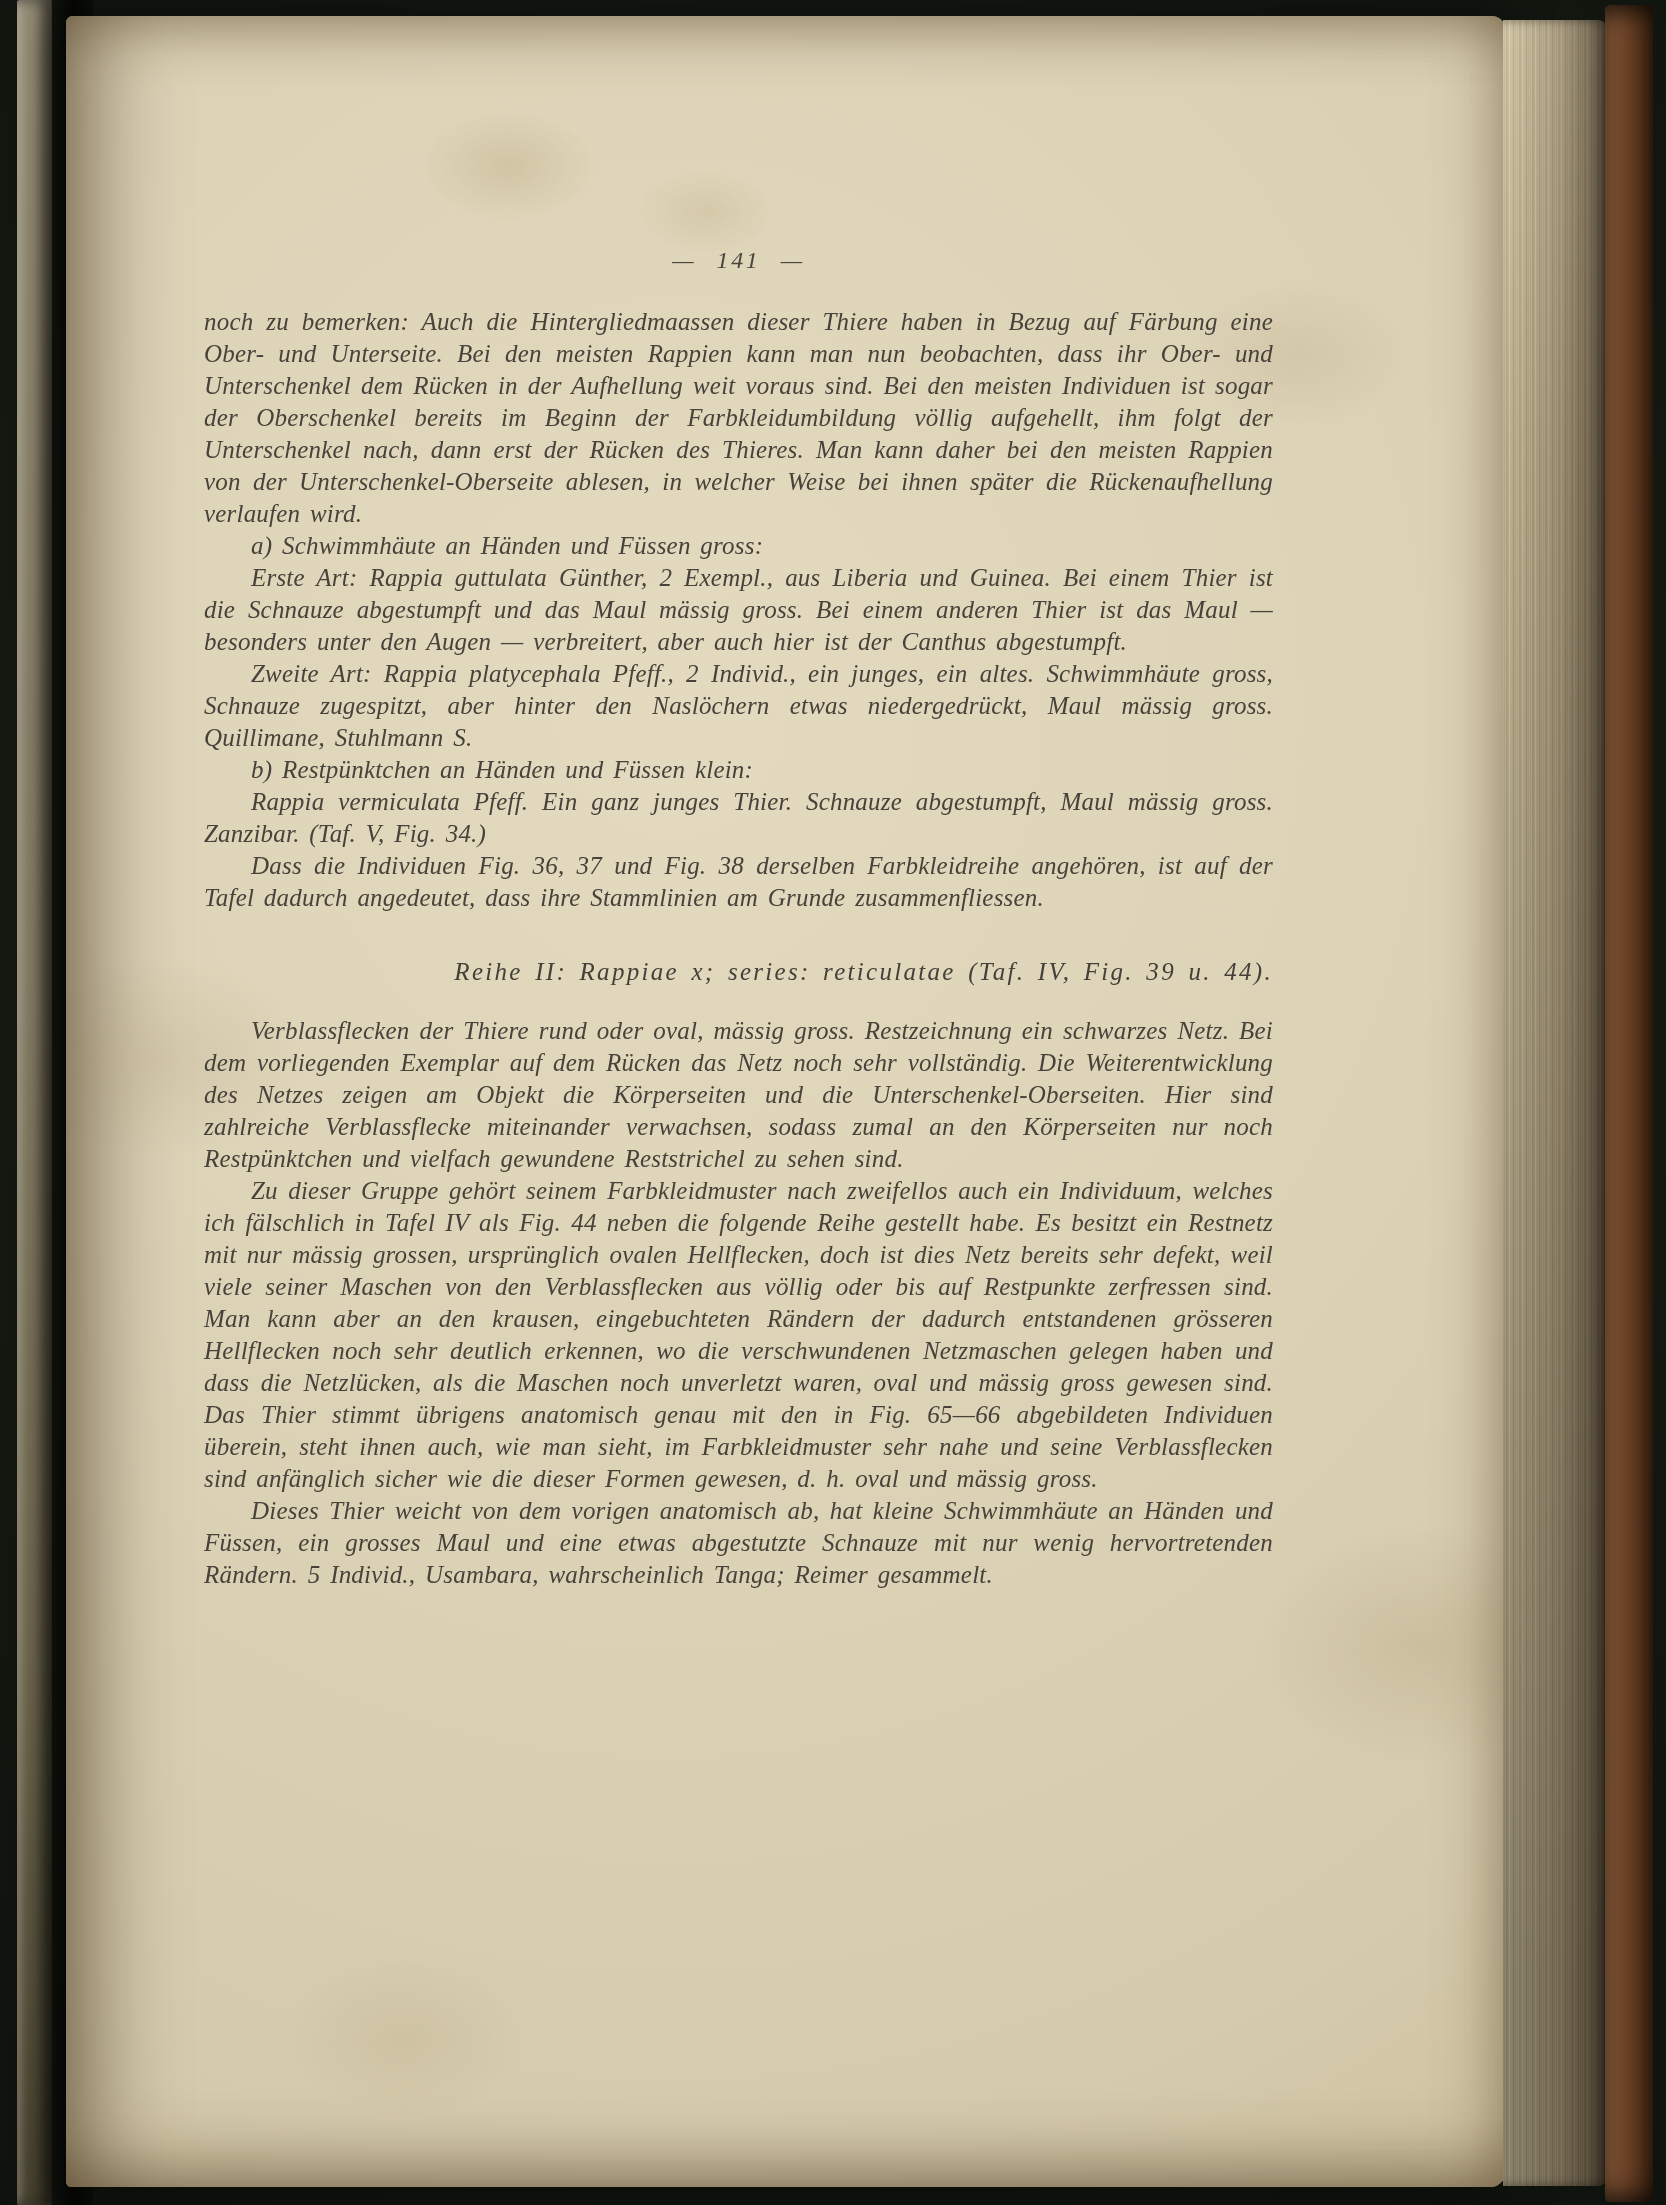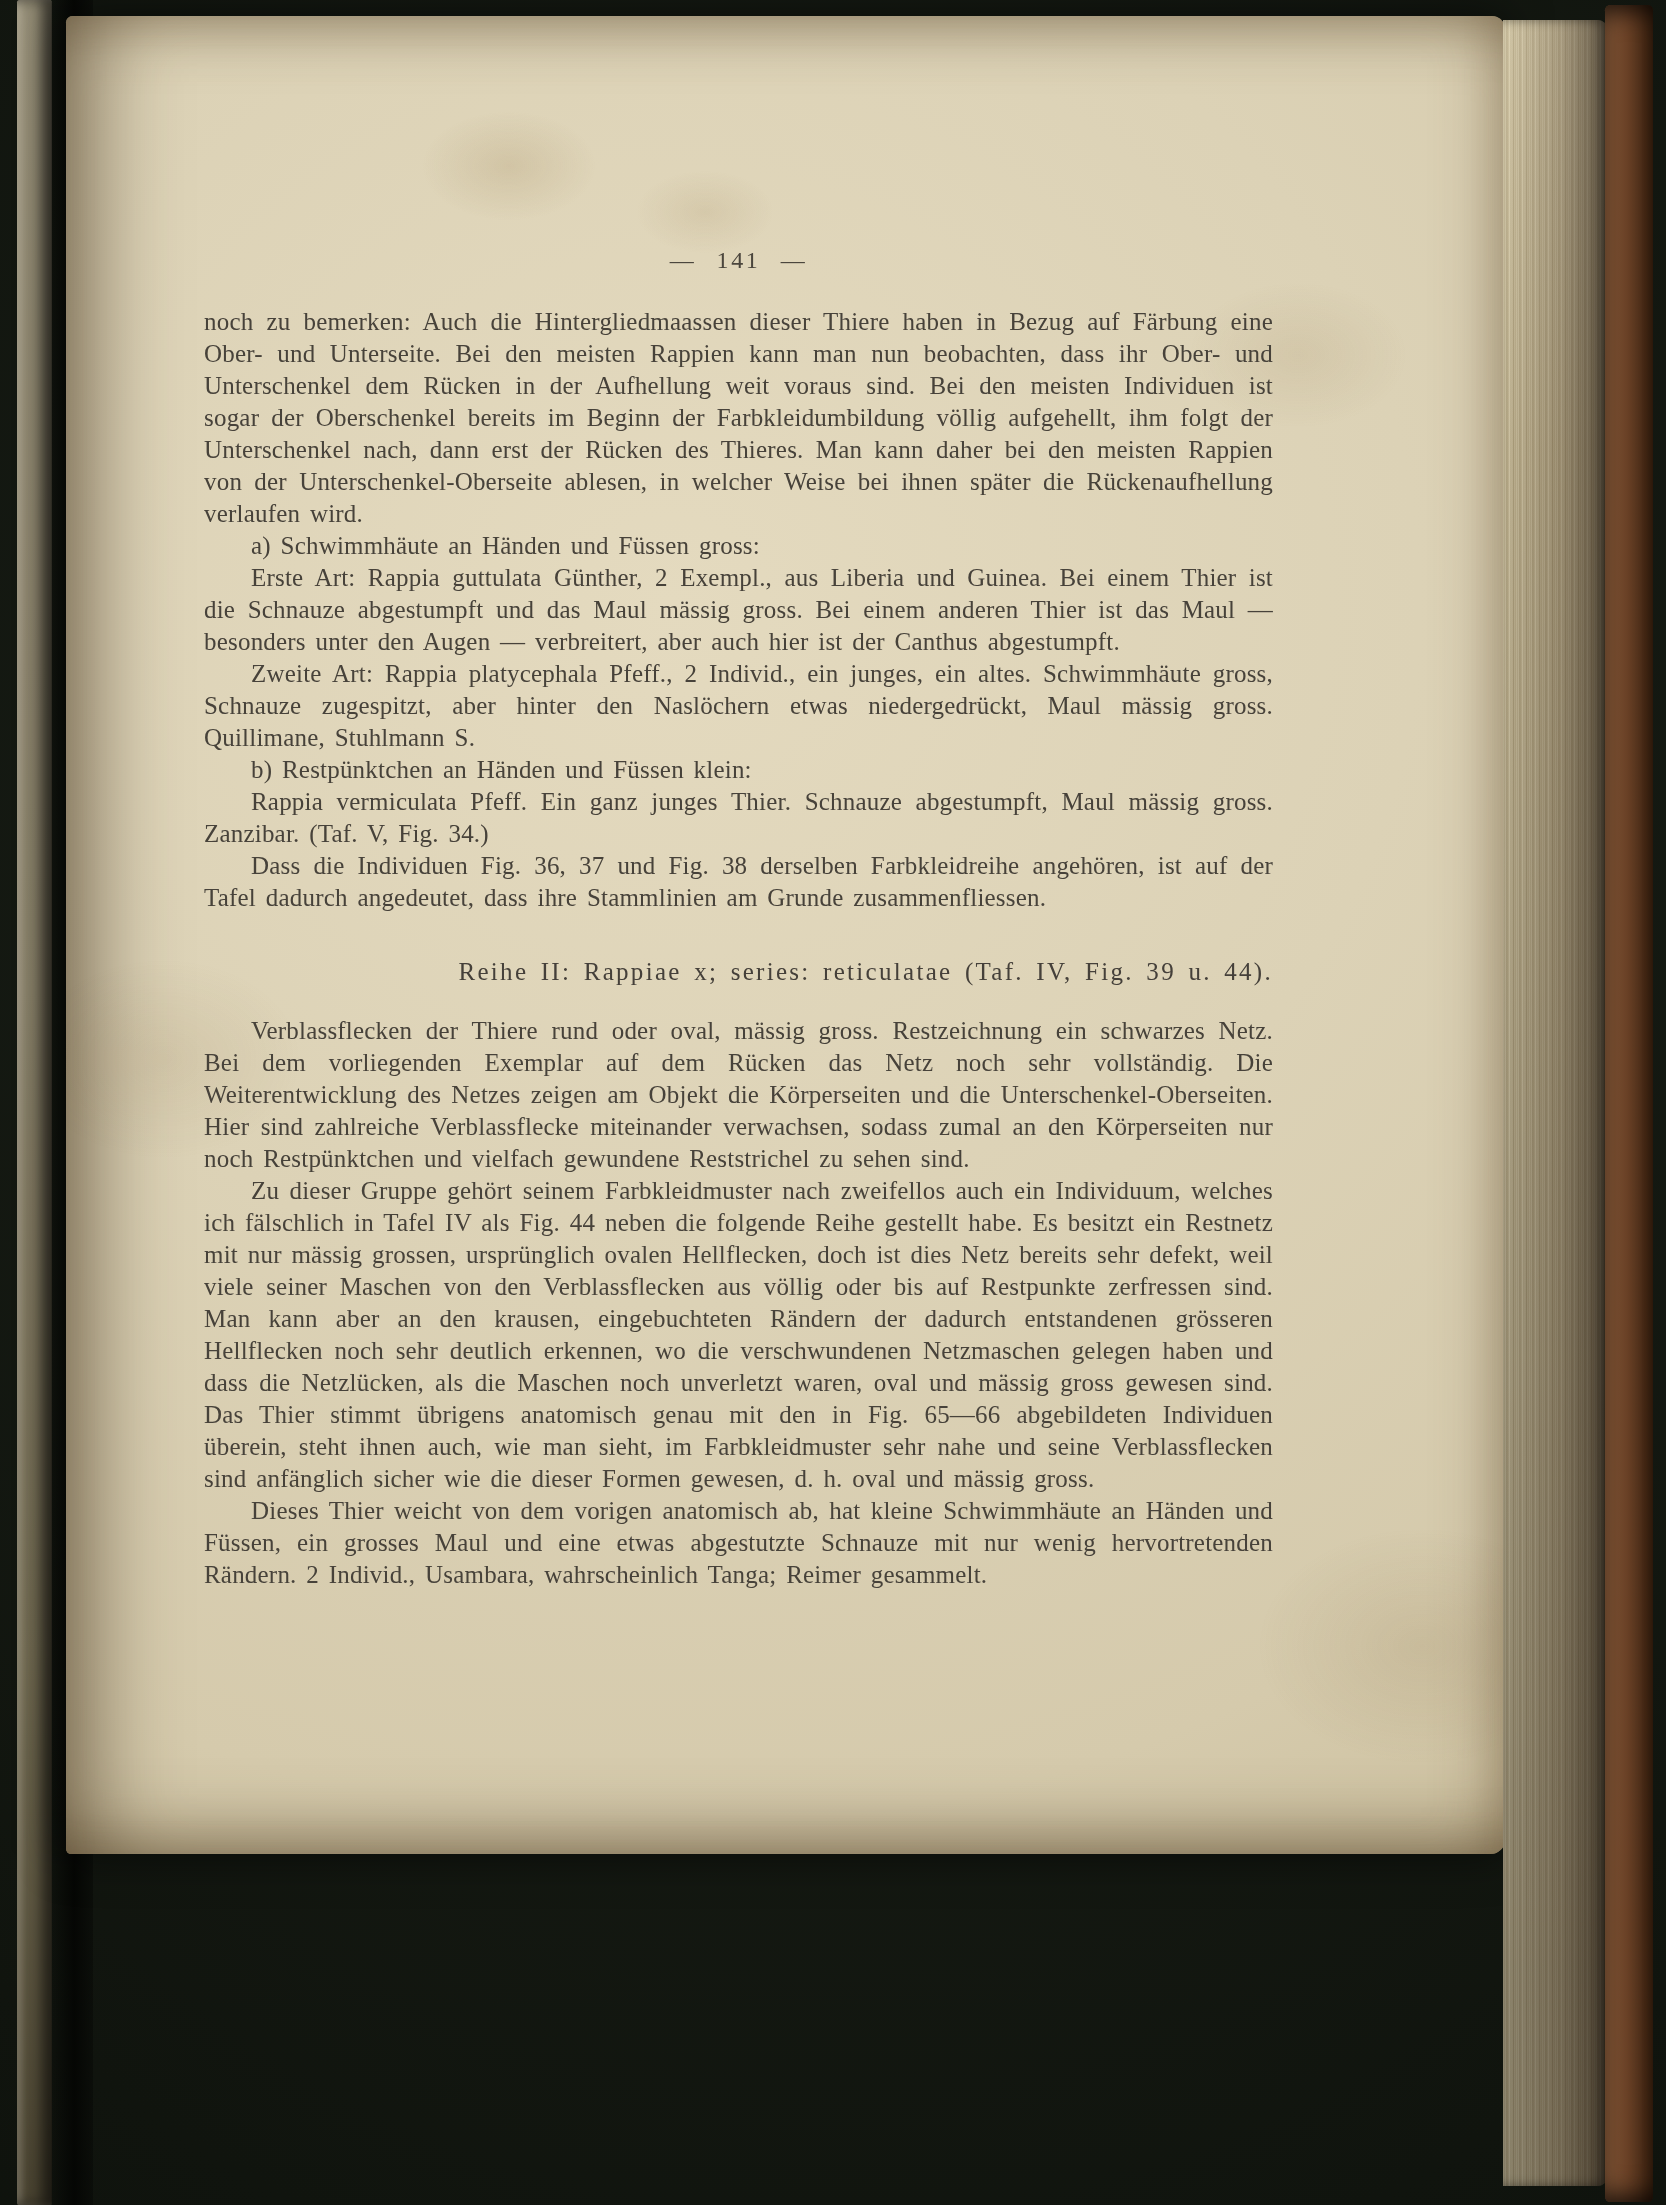--- a/index.html
+++ b/index.html
@@ -33,29 +33,30 @@
     position: absolute;
     left: 51px; top: 0;
     width: 42px; height: 2205px;
     background: linear-gradient(90deg, rgba(5,6,4,0.15) 0%, rgba(4,5,3,0.9) 55%, rgba(6,7,5,0.45) 100%);
   }
 
   
   .page {
     position: absolute;
     left: 66px; top: 15.6px;
-    width: 1439px; height: 1838px;
+    width: 1439px; height: 2171px;
     border-radius: 6.5px 13px 14.3px 5.2px;
     background: radial-gradient(130% 95% at 42% 32%, #e4dabf 0%, #dcd2b6 40%, #d5caac 70%, #c5b894 100%);
     box-shadow:
       inset 65px 0 85px -36px rgba(60,44,22,0.55),
       inset -39px 0 62px -29px rgba(95,75,45,0.42),
       inset 0 49px 62px -39px rgba(95,75,45,0.40),
       inset 0 -55px 72px -39px rgba(82,62,36,0.48),
       0 0 46px rgba(0,0,0,0.6);
+    font-style: italic;
   }
 
   
   .page-stains {
     position: absolute;
     inset: 0;
     border-radius: inherit;
     pointer-events: none;
     background:
       radial-gradient(124px 78px at 443px 150px, rgba(142,112,62,0.16), transparent 70%),
@@ -148,21 +149,21 @@
       <p>Erste Art: Rappia guttulata Günther, 2 Exempl., aus Liberia und Guinea. Bei einem Thier ist die Schnauze abgestumpft und das Maul mässig gross. Bei einem anderen Thier ist das Maul — besonders unter den Augen — verbreitert, aber auch hier ist der Canthus abgestumpft.</p>
       <p>Zweite Art: Rappia platycephala Pfeff., 2 Individ., ein junges, ein altes. Schwimmhäute gross, Schnauze zugespitzt, aber hinter den Naslöchern etwas niedergedrückt, Maul mässig gross. Quillimane, Stuhlmann S.</p>
       <p>b) Restpünktchen an Händen und Füssen klein:</p>
       <p>Rappia vermiculata Pfeff. Ein ganz junges Thier. Schnauze abgestumpft, Maul mässig gross. Zanzibar. (Taf. V, Fig. 34.)</p>
       <p>Dass die Individuen Fig. 36, 37 und Fig. 38 derselben Farbkleidreihe angehören, ist auf der Tafel dadurch angedeutet, dass ihre Stammlinien am Grunde zusammenfliessen.</p>
 
       <h2 class="section-heading">Reihe II: Rappiae x; series: reticulatae (Taf. IV, Fig. 39 u. 44).</h2>
 
       <p>Verblassflecken der Thiere rund oder oval, mässig gross. Restzeichnung ein schwarzes Netz. Bei dem vorliegenden Exemplar auf dem Rücken das Netz noch sehr vollständig. Die Weiterentwicklung des Netzes zeigen am Objekt die Körperseiten und die Unterschenkel-Oberseiten. Hier sind zahlreiche Verblassflecke miteinander verwachsen, sodass zumal an den Körperseiten nur noch Restpünktchen und vielfach gewundene Reststrichel zu sehen sind.</p>
       <p>Zu dieser Gruppe gehört seinem Farbkleidmuster nach zweifellos auch ein Individuum, welches ich fälschlich in Tafel IV als Fig. 44 neben die folgende Reihe gestellt habe. Es besitzt ein Restnetz mit nur mässig grossen, ursprünglich ovalen Hellflecken, doch ist dies Netz bereits sehr defekt, weil viele seiner Maschen von den Verblassflecken aus völlig oder bis auf Restpunkte zerfressen sind. Man kann aber an den krausen, eingebuchteten Rändern der dadurch entstandenen grösseren Hellflecken noch sehr deutlich erkennen, wo die verschwundenen Netzmaschen gelegen haben und dass die Netzlücken, als die Maschen noch unverletzt waren, oval und mässig gross gewesen sind. Das Thier stimmt übrigens anatomisch genau mit den in Fig. 65—66 abgebildeten Individuen überein, steht ihnen auch, wie man sieht, im Farbkleidmuster sehr nahe und seine Verblassflecken sind anfänglich sicher wie die dieser Formen gewesen, d. h. oval und mässig gross.</p>
-      <p>Dieses Thier weicht von dem vorigen anatomisch ab, hat kleine Schwimmhäute an Händen und Füssen, ein grosses Maul und eine etwas abgestutzte Schnauze mit nur wenig hervortretenden Rändern. 2 Individ., Usambara, wahrscheinlich Tanga; Reimer gesammelt.</p>
+      <p>Dieses Thier weicht von dem vorigen anatomisch ab, hat kleine Schwimmhäute an Händen und Füssen, ein grosses Maul und eine etwas abgestutzte Schnauze mit nur wenig hervortretenden Rändern. 5 Individ., Usambara, wahrscheinlich Tanga; Reimer gesammelt.</p>
     </div>
   </div>
 
   <div class="fore-edge"></div>
   <div class="cover-edge"></div>
 
 </div>
 
 
 </body></html>

